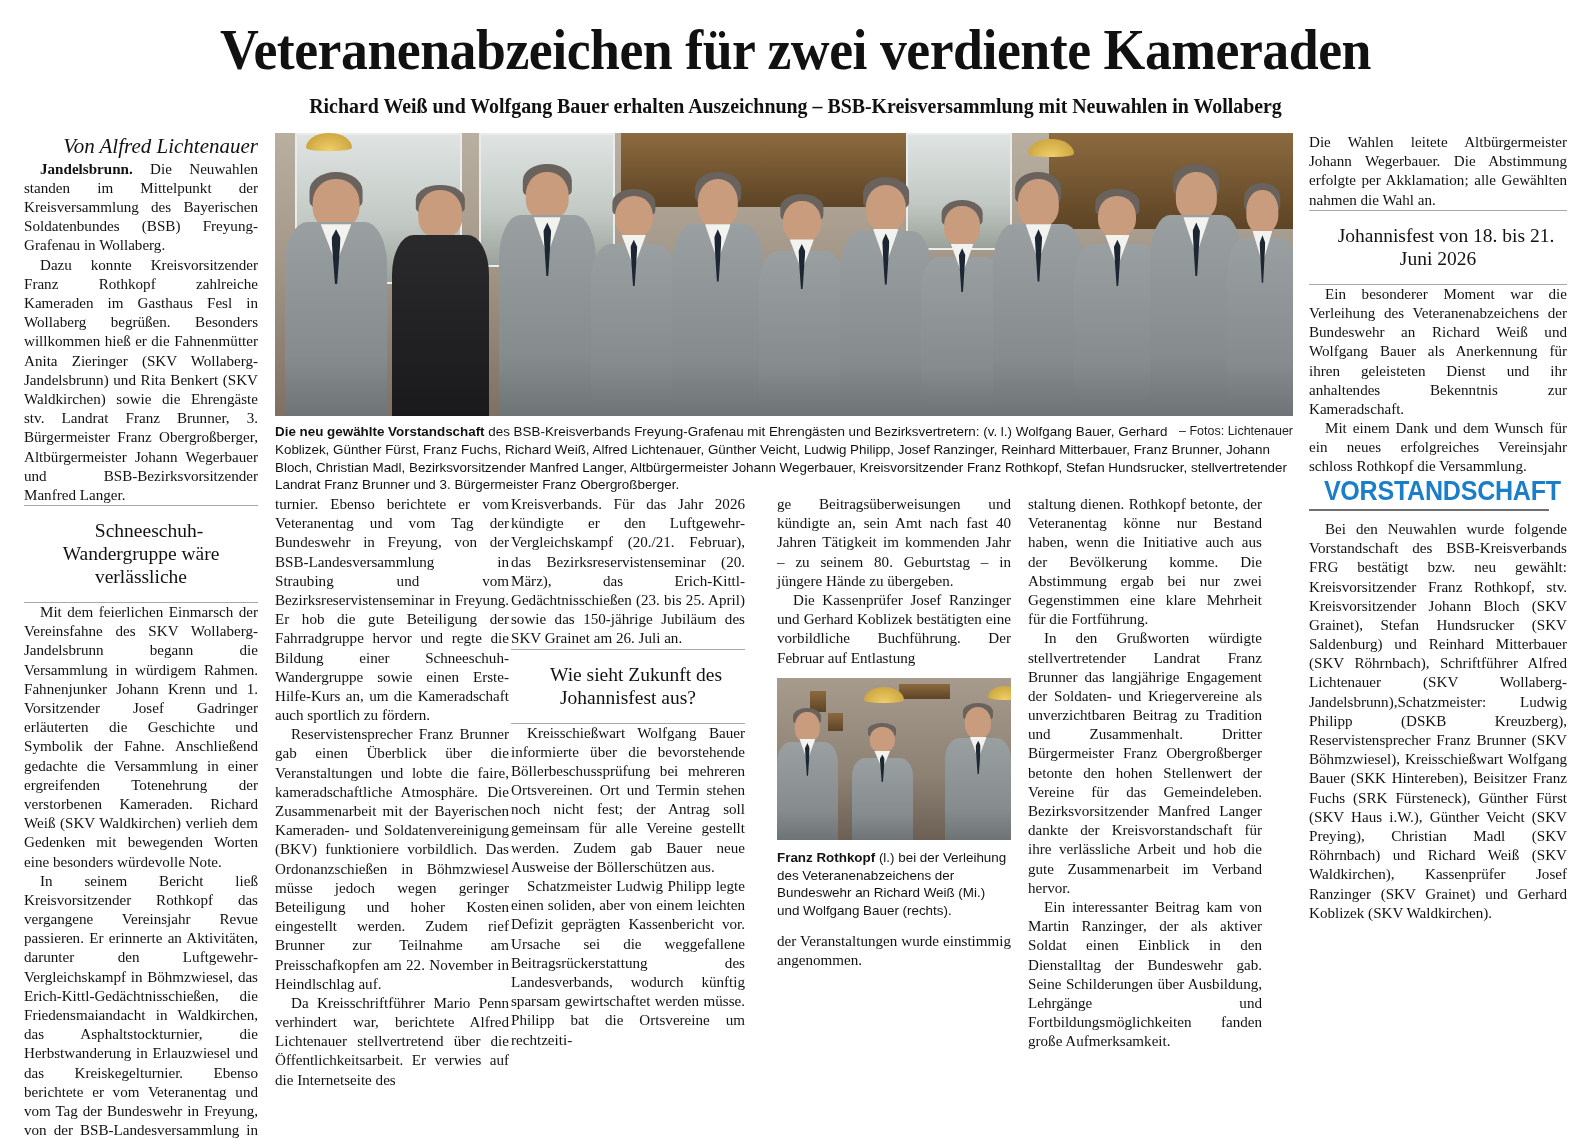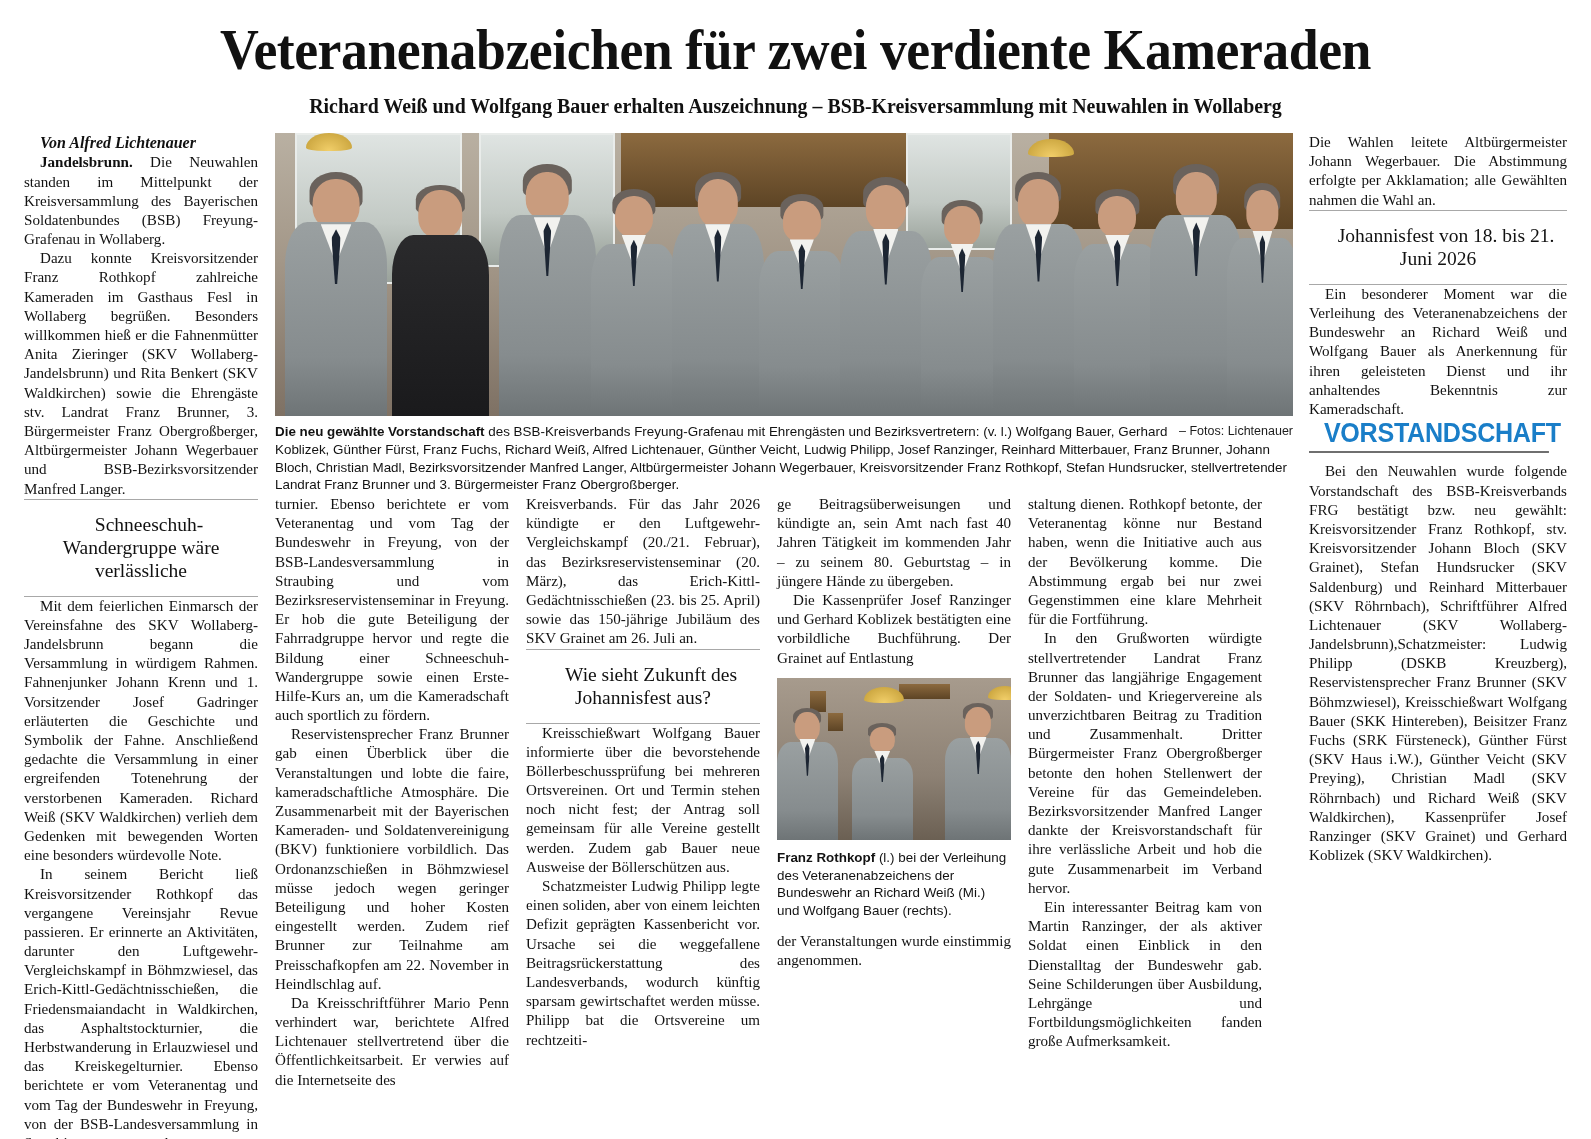--- a/index.html
+++ b/index.html
@@ -64,33 +64,33 @@
     hyphens: manual;
   }
   .col p {
     margin: 0;
     text-indent: 16px;
   }
   .col p.noindent { text-indent: 0; }
 
   #col1 { left: 0; }
   #col2 { left: 251px; }
-  #col3 { left: 502px; }
+  #col3 { left: 487px; }
   #col4 { left: 753px; }
   #col5 { left: 1004px; }
   #col6 { left: 1285px; width: 258px; }
 
   
   .byline {
     font-style: italic;
-    font-weight: 700;
-    font-size: 16px;
+    font-weight: 400;
+    font-size: 21px;
     margin: 0 0 16px 0;
     text-indent: 0;
-    text-align: left;
+    text-align: right;
   }
   .dateline { font-weight: 700; }
 
   
   .crosshead {
     text-align: center;
     font-weight: 400;
     font-size: 19.5px;
     line-height: 1.18;
     margin: 19px 0 22px 0;
@@ -348,21 +348,21 @@
 
     <div class="col" id="col3" style="top:362px;">
       <p class="noindent"><span>Kreisverbands. Für das Jahr 2026 kündigte er den Luftgewehr-Vergleichskampf (20./21. Februar), das Bezirksreservistenseminar (20. März), das Erich-Kittl-Gedächtnisschießen (23. bis 25. April) sowie das 150-jährige Jubiläum des SKV Grainet am 26. Juli an.</span></p>
       <p class="crosshead">Wie sieht Zukunft des Johannisfest aus?</p>
       <p><span>Kreisschießwart Wolfgang Bauer informierte über die bevorstehende Böllerbeschussprüfung bei mehreren Ortsvereinen. Ort und Termin stehen noch nicht fest; der Antrag soll gemeinsam für alle Vereine gestellt werden. Zudem gab Bauer neue Ausweise der Böllerschützen aus.</span></p>
       <p><span>Schatzmeister Ludwig Philipp legte einen soliden, aber von einem leichten Defizit geprägten Kassenbericht vor. Ursache sei die weggefallene Beitragsrückerstattung des Landesverbands, wodurch künftig sparsam gewirtschaftet werden müsse. Philipp bat die Ortsvereine um rechtzeiti-</span></p>
     </div>
 
     <div class="col" id="col4" style="top:362px;">
       <p class="noindent"><span>ge Beitragsüberweisungen und kündigte an, sein Amt nach fast 40 Jahren Tätigkeit im kommenden Jahr – zu seinem 80. Geburtstag – in jüngere Hände zu übergeben.</span></p>
-      <p><span>Die Kassenprüfer Josef Ranzinger und Gerhard Koblizek bestätigten eine vorbildliche Buchführung. Der Grainet auf Entlastung</span></p>
+      <p><span>Die Kassenprüfer Josef Ranzinger und Gerhard Koblizek bestätigten eine vorbildliche Buchführung. Der Februar auf Entlastung</span></p>
 
       <div class="photo-second">
         <div class="scene">
           <div class="wall" style="background:linear-gradient(180deg,#a79b8d 0%,#8d8174 60%,#6b6053 100%);"></div>
           <div class="panel" style="left:52%;top:4%;width:22%;height:9%;"></div>
           <div class="panel" style="left:14%;top:8%;width:7%;height:13%;"></div>
           <div class="panel" style="left:22%;top:22%;width:6%;height:11%;"></div>
           <div class="lamp" style="left:37%;top:6%;width:40px;height:16px;"></div>
           <div class="lamp" style="left:90%;top:5%;width:34px;height:14px;"></div>
           <div class="person" style="left:0%;width:26%;height:84%;">
@@ -400,19 +400,20 @@
     <div class="col" id="col5" style="top:362px;">
       <p class="noindent"><span>staltung dienen. Rothkopf betonte, der Veteranentag könne nur Bestand haben, wenn die Initiative auch aus der Bevölkerung komme. Die Abstimmung ergab bei nur zwei Gegenstimmen eine klare Mehrheit für die Fortführung.</span></p>
       <p><span>In den Grußworten würdigte stellvertretender Landrat Franz Brunner das langjährige Engagement der Soldaten- und Kriegervereine als unverzichtbaren Beitrag zu Tradition und Zusammenhalt. Dritter Bürgermeister Franz Obergroßberger betonte den hohen Stellenwert der Vereine für das Gemeindeleben. Bezirksvorsitzender Manfred Langer dankte der Kreisvorstandschaft für ihre verlässliche Arbeit und hob die gute Zusammenarbeit im Verband hervor.</span></p>
       <p><span>Ein interessanter Beitrag kam von Martin Ranzinger, der als aktiver Soldat einen Einblick in den Dienstalltag der Bundeswehr gab. Seine Schilderungen über Ausbildung, Lehrgänge und Fortbildungsmöglichkeiten fanden große Aufmerksamkeit.</span></p>
     </div>
 
     <div class="col" id="col6">
       <p class="noindent"><span>Die Wahlen leitete Altbürgermeister Johann Wegerbauer. Die Abstimmung erfolgte per Akklamation; alle Gewählten nahmen die Wahl an.</span></p>
       <p class="crosshead">Johannisfest von 18. bis 21. Juni 2026</p>
       <p><span>Ein besonderer Moment war die Verleihung des Veteranenabzeichens der Bundeswehr an Richard Weiß und Wolfgang Bauer als Anerkennung für ihren geleisteten Dienst und ihr anhaltendes Bekenntnis zur Kameradschaft.</span></p>
+      <p><span>Mit einem Dank und dem Wunsch für ein neues erfolgreiches Vereinsjahr schloss Rothkopf die Versammlung.</span></p>
       <p class="kicker">VORSTANDSCHAFT</p>
       <div style="height:9px"></div>
       <p><span>Bei den Neuwahlen wurde folgende Vorstandschaft des BSB-Kreisverbands FRG bestätigt bzw. neu gewählt: Kreisvorsitzender Franz Rothkopf, stv. Kreisvorsitzender Johann Bloch (SKV Grainet), Stefan Hundsrucker (SKV Saldenburg) und Reinhard Mitterbauer (SKV Röhrnbach), Schriftführer Alfred Lichtenauer (SKV Wollaberg-Jandelsbrunn),Schatzmeister: Ludwig Philipp (DSKB Kreuzberg), Reservistensprecher Franz Brunner (SKV Böhmzwiesel), Kreisschießwart Wolfgang Bauer (SKK Hintereben), Beisitzer Franz Fuchs (SRK Fürsteneck), Günther Fürst (SKV Haus i.W.), Günther Veicht (SKV Preying), Christian Madl (SKV Röhrnbach) und Richard Weiß (SKV Waldkirchen), Kassenprüfer Josef Ranzinger (SKV Grainet) und Gerhard Koblizek (SKV Waldkirchen).</span></p>
     </div>
 
   </div>
 </div>
 
 </body></html>

